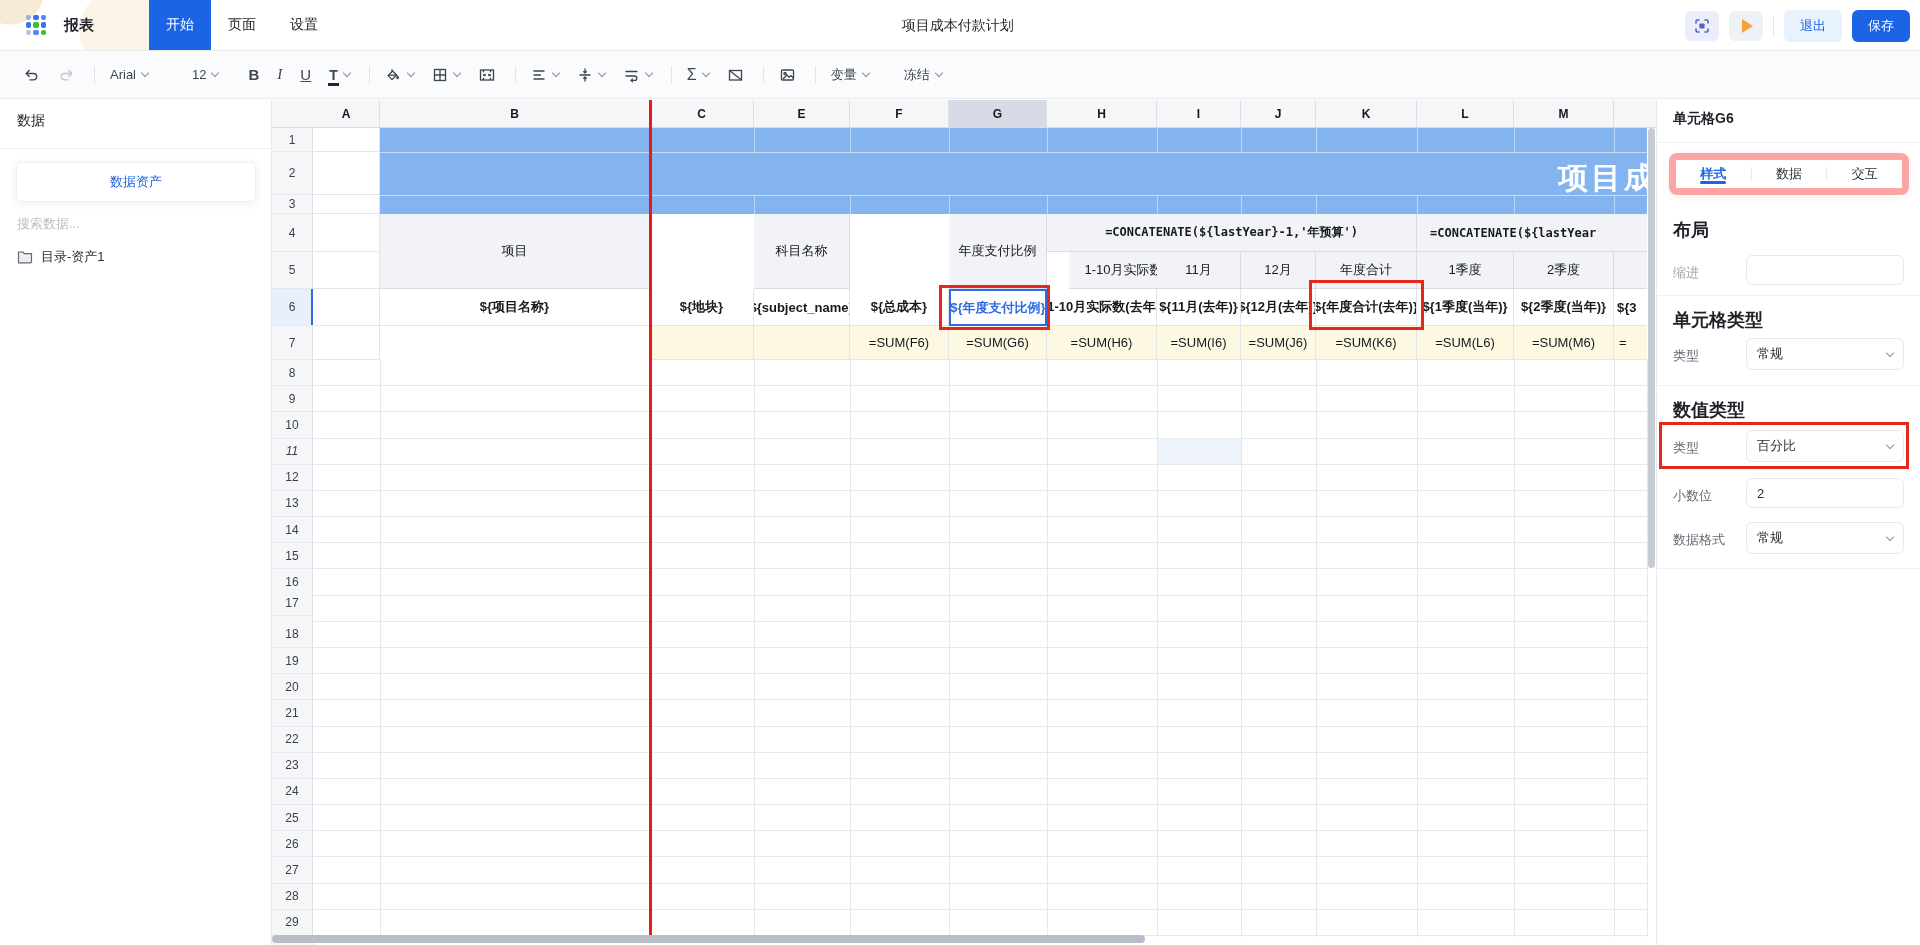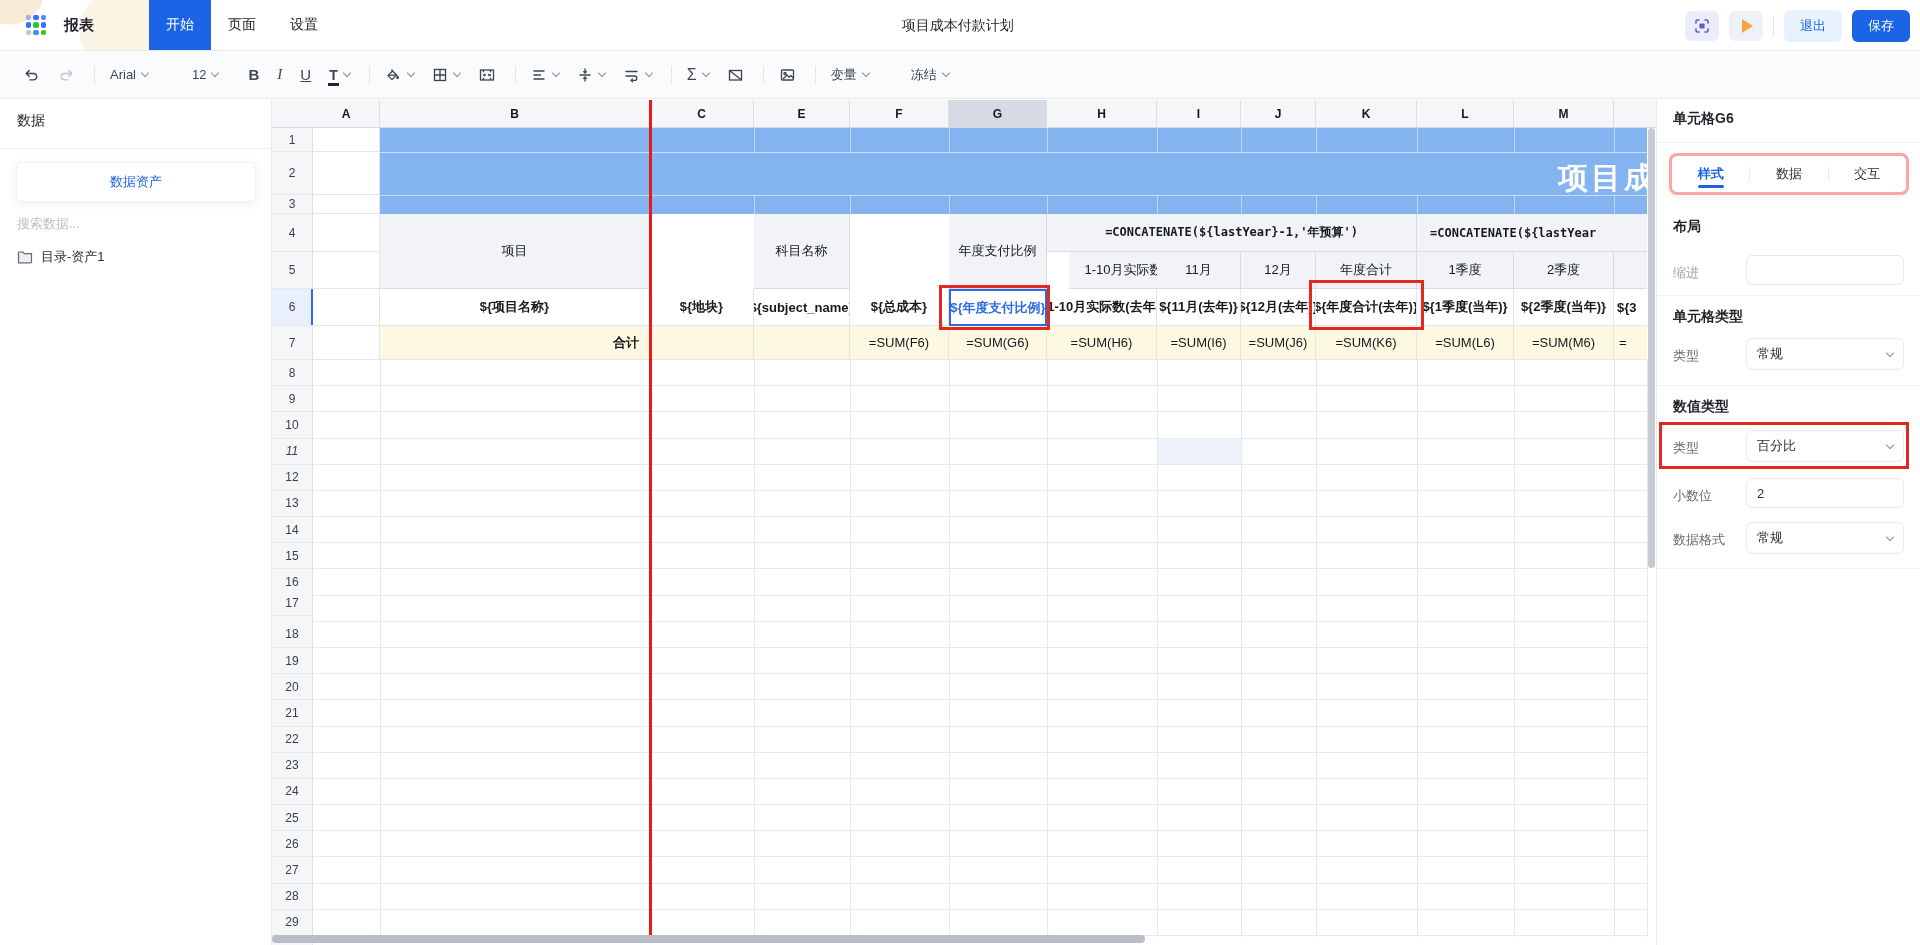--- a/index.html
+++ b/index.html
@@ -78,26 +78,26 @@
   .freeze-line { position:absolute; left:377px; top:0; width:3px; height:843px; background:#e61a1a; z-index:6; }
   .redbox { position:absolute; border:3px solid #e3281f; z-index:8; pointer-events:none; }
   .vscroll { position:absolute; right:1px; top:28px; width:7px; height:440px; border-radius:4px; background:#c6cad2; z-index:9; cursor:pointer;}
   .hscroll { position:absolute; left:0; top:835px; width:873px; height:8px; border-radius:4px; background:#b8bdc7; z-index:9; cursor:pointer;}
   .hl-cell { position:absolute; background:#edf2fb; }
 
   
   .panel { position:absolute; left:1656px; top:100px; width:264px; height:845px; background:#fff; border-left:1px solid #e7e9ed; z-index:30; }
   .p-title { position:absolute; left:16px; top:10px; font-size:14px; font-weight:600; color:#1f2329; }
   .p-div { position:absolute; left:0; width:264px; height:1px; background:#eef0f3; }
-  .ptabs { position:absolute; left:12px; top:53px; width:240px; height:42px; background:#fff; border:3px solid #fca5a5; border-radius:8px; box-shadow:0 2px 8px rgba(31,35,41,.06); display:flex; align-items:center; }
+  .ptabs { position:absolute; left:12px; top:53px; width:240px; height:42px; background:#fff; border:7px solid #fca5a5; border-radius:8px; box-shadow:0 2px 8px rgba(31,35,41,.06); display:flex; align-items:center; }
   .ptab { flex:1; height:100%; display:flex; align-items:center; justify-content:center; font-size:13px; color:#2a2e36; position:relative; cursor:pointer; }
   .ptab.active { color:#1b64e6; font-weight:600; }
   .ptab.active::after { content:""; position:absolute; left:50%; transform:translateX(-50%); bottom:4px; width:26px; height:3px; border-radius:2px; background:#1b64e6; }
   .ptabsep { width:1px; height:14px; background:#e8eaee; }
-  .p-section { position:absolute; left:16px; font-size:14px; font-weight:bold; color:#1f2329; }
+  .p-section { position:absolute; left:16px; font-size:18px; font-weight:bold; color:#1f2329; }
   .p-label { position:absolute; left:16px; font-size:13px; color:#646a73; }
   .p-label.dim { color:#9da2ac; }
   .p-field { position:absolute; left:89px; width:158px; background:#fff; border:1px solid #e7e9ee; border-radius:6px; font-size:13px; color:#2a2e36; display:flex; align-items:center; padding:0 10px; cursor:pointer; }
   .p-field .chev { position:absolute; right:10px; }
   .p-input { position:absolute; left:89px; width:158px; background:#fff; border:1px solid #e7e9ee; border-radius:6px; font-size:13px; color:#2a2e36; padding:0 10px; outline:none; }
 </style>
 </head>
 <body>
 
 <header class="appbar">
@@ -243,21 +243,21 @@
         <rect x="2.5" y="3" width="12" height="10" rx="1"></rect>
         <circle cx="6" cy="6.4" r="1.1"></circle>
         <path d="M4 12 8 8l2.2 2.2L12 8.6l2.5 2.6"></path>
       </svg>
   </div>
   <div class="tbsep"></div>
   <div class="tb">
       <span>变量</span>
       <span class="chev"></span>
     </div>
-  <div class="tb" style="margin-left:24px">
+  <div class="tb" style="margin-left:17px">
       <span>冻结</span>
       <span class="chev"></span>
     </div>
 </div>
 
 <aside class="sidebar">
   <div class="sb-title">数据</div>
   <div class="sb-div"></div>
   <div class="sb-card">数据资产</div>
   <input class="sb-search" placeholder="搜索数据..." style="">
@@ -375,21 +375,20 @@
   <div class="cell bold gvar" style="left:677px;top:189px;width:98px;height:37px">${年度支付比例}</div>
   <div class="cell bold" style="left:775px;top:189px;width:110px;height:37px">1-10月实际数(去年</div>
   <div class="cell bold" style="left:885px;top:189px;width:84px;height:37px">${11月(去年)}</div>
   <div class="cell bold" style="left:969px;top:189px;width:75px;height:37px">${12月(去年)}</div>
   <div class="cell bold" style="left:1044px;top:189px;width:101px;height:37px">${年度合计(去年)}</div>
   <div class="cell bold" style="left:1145px;top:189px;width:97px;height:37px">${1季度(当年)}</div>
   <div class="cell bold" style="left:1242px;top:189px;width:100px;height:37px">${2季度(当年)}</div>
   <div class="cell bold left" style="left:1342px;top:189px;width:33px;height:37px;padding-left:3px;border-right:none">${3</div>
 
   <div class="cell" style="left:41px;top:226px;width:67px;height:34px"></div>
-  <div class="cell yellow bold right" style="left:108px;top:226px;width:270px;height:34px">合计</div>
   <div class="cell yellow" style="left:378px;top:226px;width:104px;height:34px"></div>
   <div class="cell yellow" style="left:482px;top:226px;width:96px;height:34px"></div>
   <div class="cell yellow" style="left:578px;top:226px;width:99px;height:34px">=SUM(F6)</div>
   <div class="cell yellow" style="left:677px;top:226px;width:98px;height:34px">=SUM(G6)</div>
   <div class="cell yellow" style="left:775px;top:226px;width:110px;height:34px">=SUM(H6)</div>
   <div class="cell yellow" style="left:885px;top:226px;width:84px;height:34px">=SUM(I6)</div>
   <div class="cell yellow" style="left:969px;top:226px;width:75px;height:34px">=SUM(J6)</div>
   <div class="cell yellow" style="left:1044px;top:226px;width:101px;height:34px">=SUM(K6)</div>
   <div class="cell yellow" style="left:1145px;top:226px;width:97px;height:34px">=SUM(L6)</div>
   <div class="cell yellow" style="left:1242px;top:226px;width:100px;height:34px">=SUM(M6)</div>

